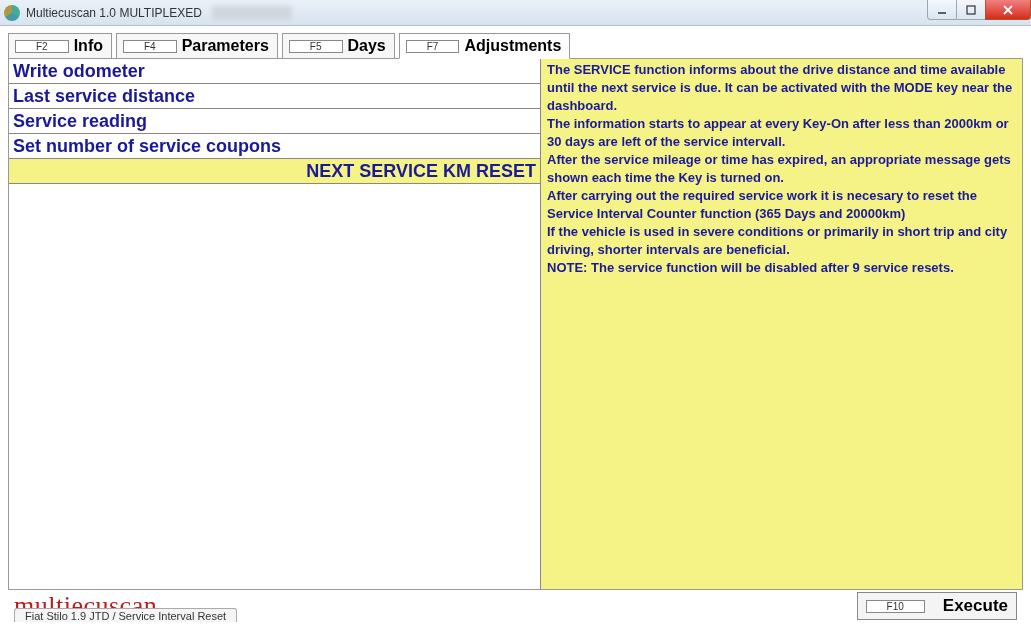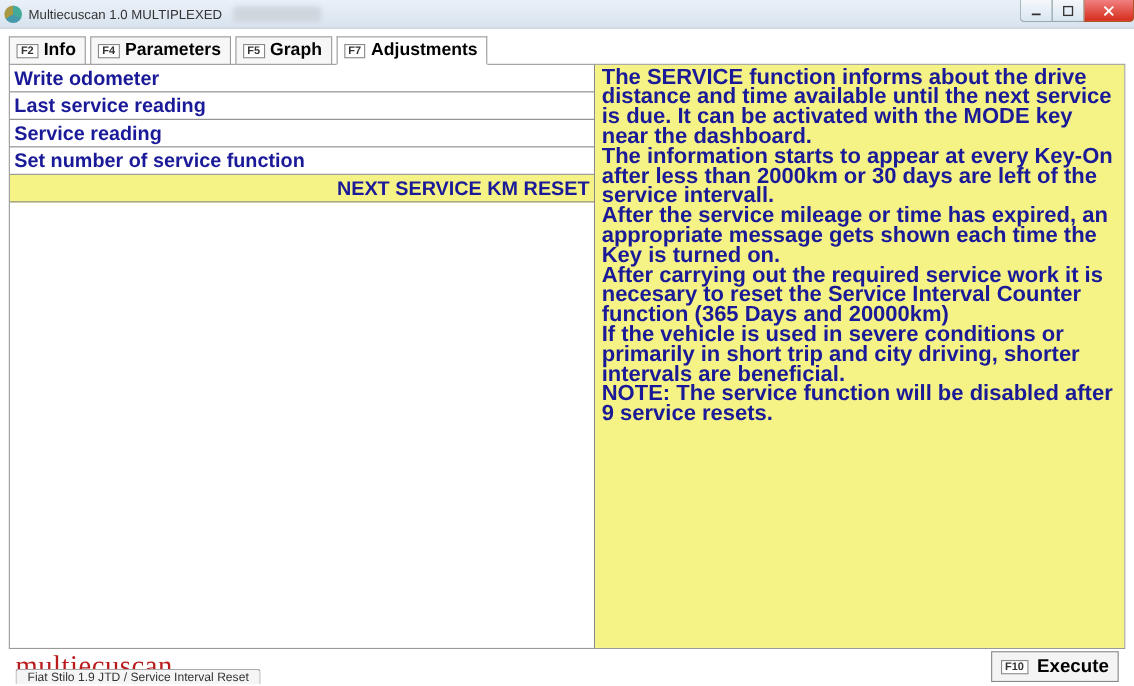--- a/index.html
+++ b/index.html
@@ -105,22 +105,22 @@
     top: 1px;
   }
   .tab.active {
     background: #fff;
     border-bottom: 1px solid #fff;
     z-index: 2;
   }
   .fkey {
     border: 1px solid #888;
     font-size: 10px;
-    font-weight: bold;
-    padding: 0 3px;
+    font-weight: normal;
+    padding: 0 20px;
     background: #fff;
     color: #333;
     font-family: Arial, sans-serif;
   }
   .main-row {
     display: flex;
     border: 1px solid #999;
     flex: 1;
     min-height: 0;
     background: #fff;
@@ -147,21 +147,21 @@
     line-height: 22px;
   }
   .adj-item.selected {
     background: #f5f385;
     text-align: right;
   }
   .right-pane {
     flex: 1;
     background: #f5f385;
     padding: 2px 6px;
-    font-size: 20px;
+    font-size: 13px;
     font-weight: bold;
     color: #1a1a99;
     font-family: Arial, sans-serif;
     line-height: 18px;
     overflow: auto;
   }
   .footer {
     height: 34px;
     display: flex;
     align-items: center;
@@ -173,21 +173,21 @@
     font-size: 26px;
     color: #b91c1c;
     letter-spacing: 0.5px;
   }
   .execute-btn {
     border: 1px solid #888;
     background: #f4f4f4;
     padding: 3px 8px;
     display: flex;
     align-items: center;
-    gap: 8px;
+    gap: 18px;
     font-size: 17px;
     font-weight: bold;
     cursor: pointer;
   }
   .status-group {
     position: absolute;
     bottom: 0;
     left: 14px;
   }
   .status-tab {
@@ -236,35 +236,35 @@
         <div class="tab">
           <span class="fkey">F2</span>
           <span>Info</span>
         </div>
         <div class="tab">
           <span class="fkey">F4</span>
           <span>Parameters</span>
         </div>
         <div class="tab">
           <span class="fkey">F5</span>
-          <span>Graph</span>
+          <span>Days</span>
         </div>
         <div class="tab active">
           <span class="fkey">F7</span>
           <span>Adjustments</span>
         </div>
       </div>
 
     <div class="main-row">
       <div class="left-pane">
         <div class="adj-list" id="adj-list">
             <div class="adj-item">Write odometer</div>
-            <div class="adj-item">Last service reading</div>
+            <div class="adj-item">Last service distance</div>
             <div class="adj-item">Service reading</div>
-            <div class="adj-item">Set number of service function</div>
+            <div class="adj-item">Set number of service coupons</div>
             <div class="adj-item selected">NEXT SERVICE KM RESET</div>
           </div>
       </div>
       <div class="right-pane" id="desc">
           <div>The SERVICE function informs about the drive distance and time available until the next service is due. It can be activated with the MODE key near the dashboard.</div>
           <div>The information starts to appear at every Key-On after less than 2000km or 30 days are left of the service intervall.</div>
           <div>After the service mileage or time has expired, an appropriate message gets shown each time the Key is turned on.</div>
           <div>After carrying out the required service work it is necesary to reset the Service Interval Counter function (365 Days and 20000km)</div>
           <div>If the vehicle is used in severe conditions or primarily in short trip and city driving, shorter intervals are beneficial.</div>
           <div>NOTE: The service function will be disabled after 9 service resets.</div>

